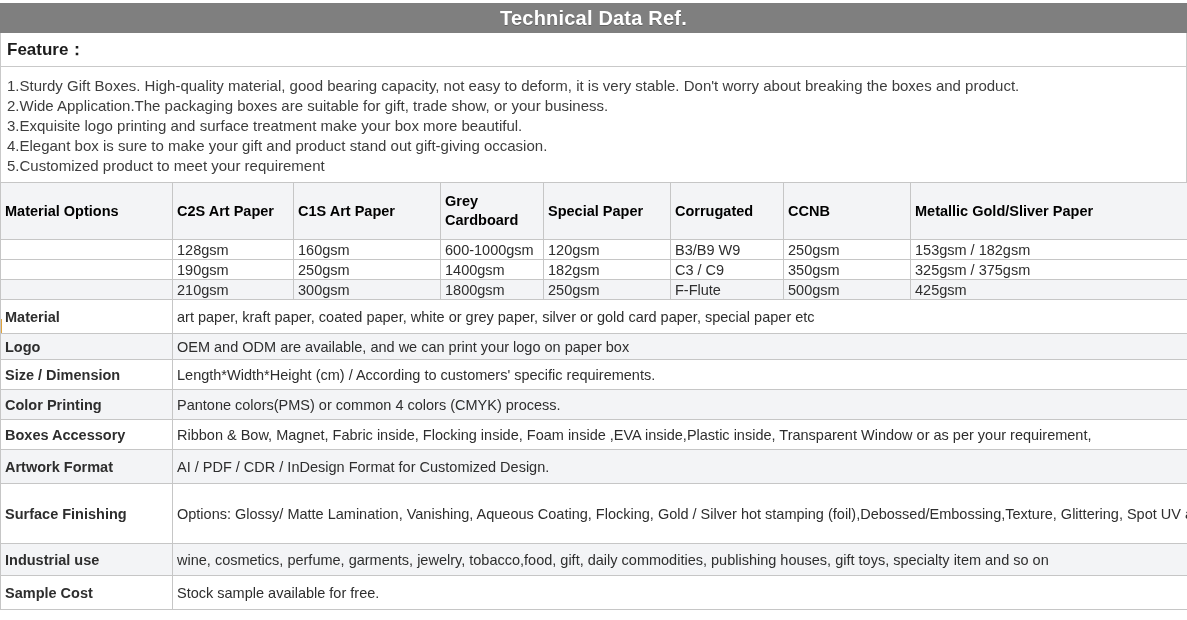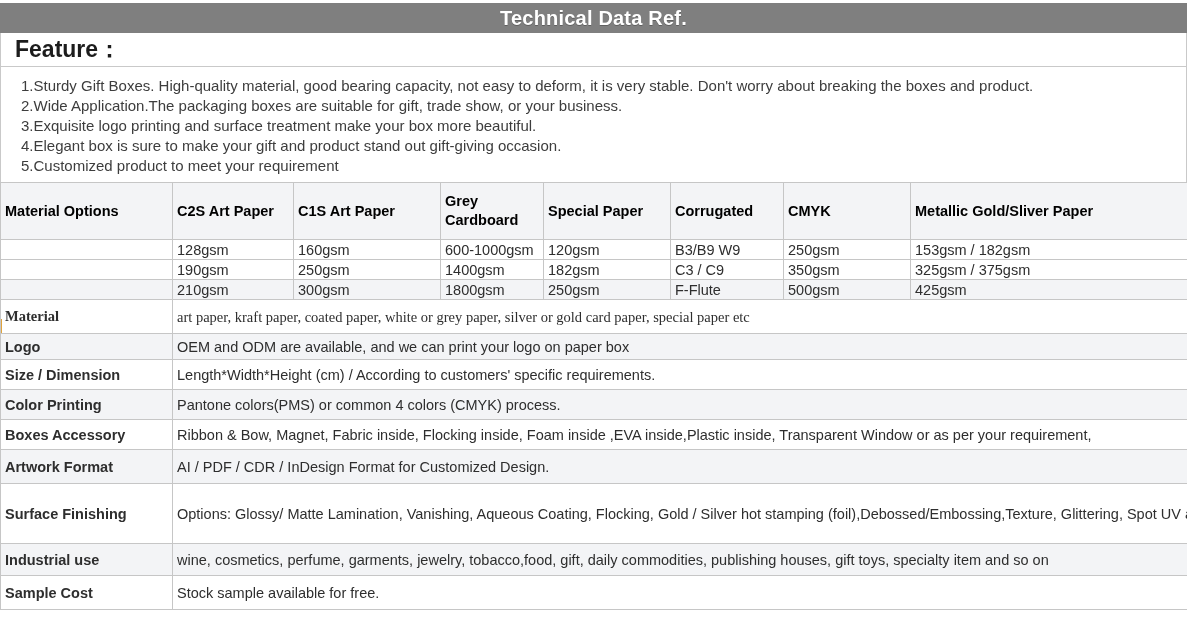--- a/index.html
+++ b/index.html
@@ -24,31 +24,31 @@
     letter-spacing:0.2px;
     text-shadow:0 1px 0 rgba(0,0,0,0.25);
   }
   
   .feature-heading{
     box-sizing:border-box;
     height:34px;
     border:1px solid #c9c9c9;
     border-top:none;
     display:flex;align-items:center;
-    padding-left:14px;
-    font-size:23px;
+    padding-left:6px;
+    font-size:17px;
     font-weight:bold;
     color:#1c1c1c;
   }
   
   .feature-list{
     box-sizing:border-box;
     border-left:1px solid #c9c9c9;
     border-right:1px solid #c9c9c9;
-    padding:9px 6px 10px 20px;
+    padding:9px 6px 10px 6px;
     height:115px;
   }
   .feature-item{
     font-size:15px;
     line-height:20px;
     color:#3d3d3d;
     white-space:nowrap;
   }
   
   table.spec-table{
@@ -128,21 +128,21 @@
         <col style="width: 277px;">
       </colgroup>
       <thead>
         <tr class="head-row band">
           <th>Material Options</th>
           <th>C2S Art Paper</th>
           <th>C1S Art Paper</th>
           <th>Grey Cardboard</th>
           <th>Special Paper</th>
           <th>Corrugated</th>
-          <th>CMYK</th>
+          <th>CCNB</th>
           <th>Metallic Gold/Sliver Paper</th>
         </tr>
       </thead>
       <tbody>
         <tr class="gsm-row">
           <td></td>
           <td>128gsm</td>
           <td>160gsm</td>
           <td>600-1000gsm</td>
           <td>120gsm</td>
@@ -163,21 +163,21 @@
         <tr class="gsm-row band">
           <td></td>
           <td>210gsm</td>
           <td>300gsm</td>
           <td>1800gsm</td>
           <td>250gsm</td>
           <td>F-Flute</td>
           <td>500gsm</td>
           <td>425gsm</td>
         </tr>
-        <tr class="spec-row-0" style="height: 34px; font-family: Liberation Serif, serif;">
+        <tr class="spec-row-0" style="height: 34px;">
           <td class="spec-label">Material</td>
           <td class="spec-value" colspan="7">art paper, kraft paper, coated paper, white or grey paper, silver or gold card paper, special paper etc</td>
         </tr>
         <tr class="spec-row-1 band" style="height: 26px;">
           <td class="spec-label">Logo</td>
           <td class="spec-value" colspan="7">OEM and ODM are available, and we can print your logo on paper box</td>
         </tr>
         <tr class="spec-row-2" style="height: 30px; margin-top: 43px;">
           <td class="spec-label">Size / Dimension</td>
           <td class="spec-value" colspan="7">Length*Width*Height (cm) / According to customers' specific requirements.</td>

